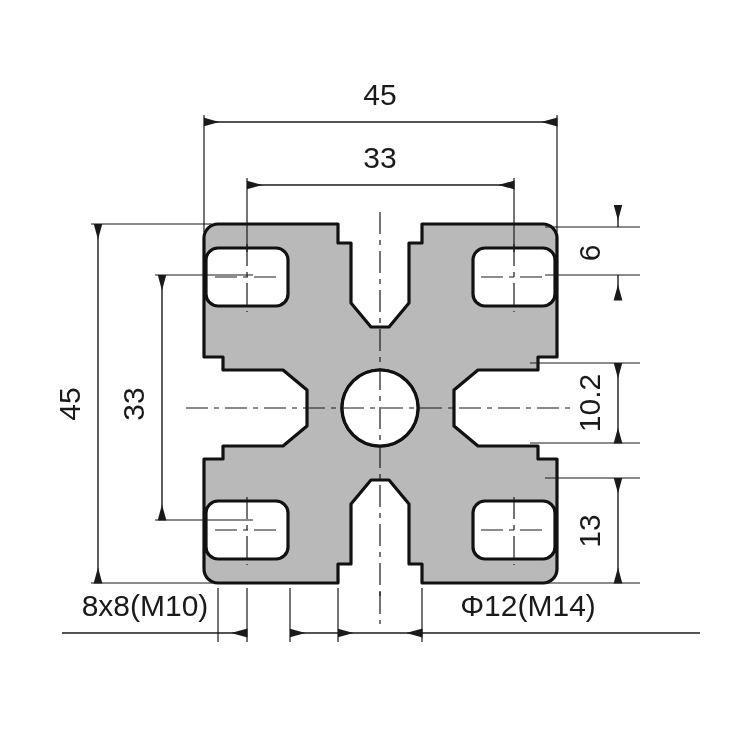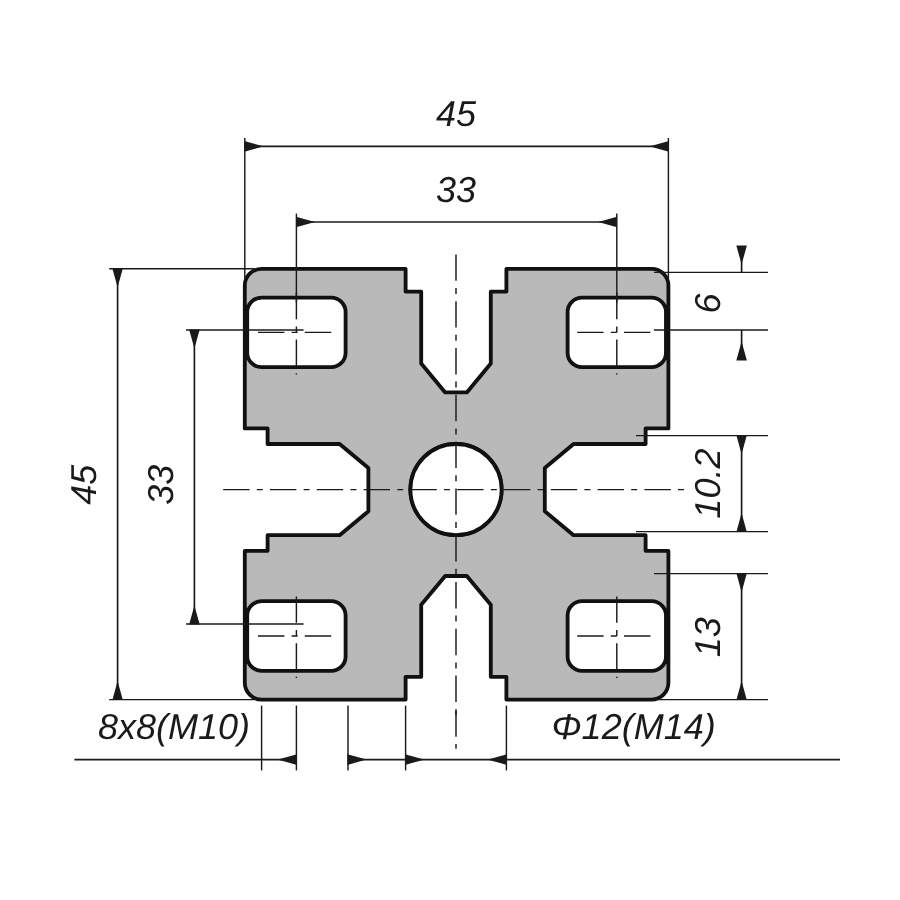--- a/index.html
+++ b/index.html
@@ -12,21 +12,20 @@
     width: 750px;
     height: 750px;
     overflow: hidden;
     font-family: "Liberation Sans", sans-serif;
   }
   #drawing-root {
     position: relative;
     width: 750px;
     height: 750px;
     background: #ffffff;
-    font-style: italic;
   }
   svg.drawing-canvas {
     display: block;
     width: 750px;
     height: 750px;
   }
   .dim-text {
     font-family: "Liberation Sans", sans-serif;
     font-size: 30px;
     fill: #1a1a1a;

